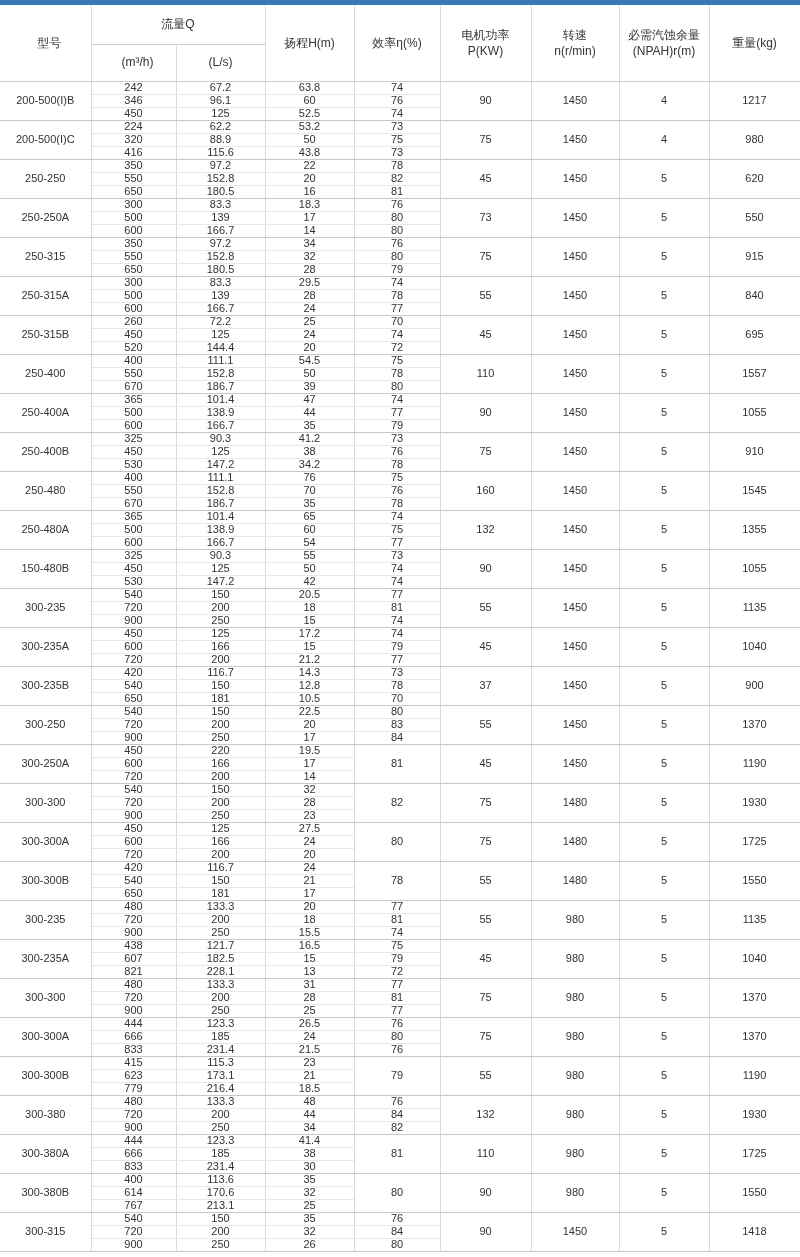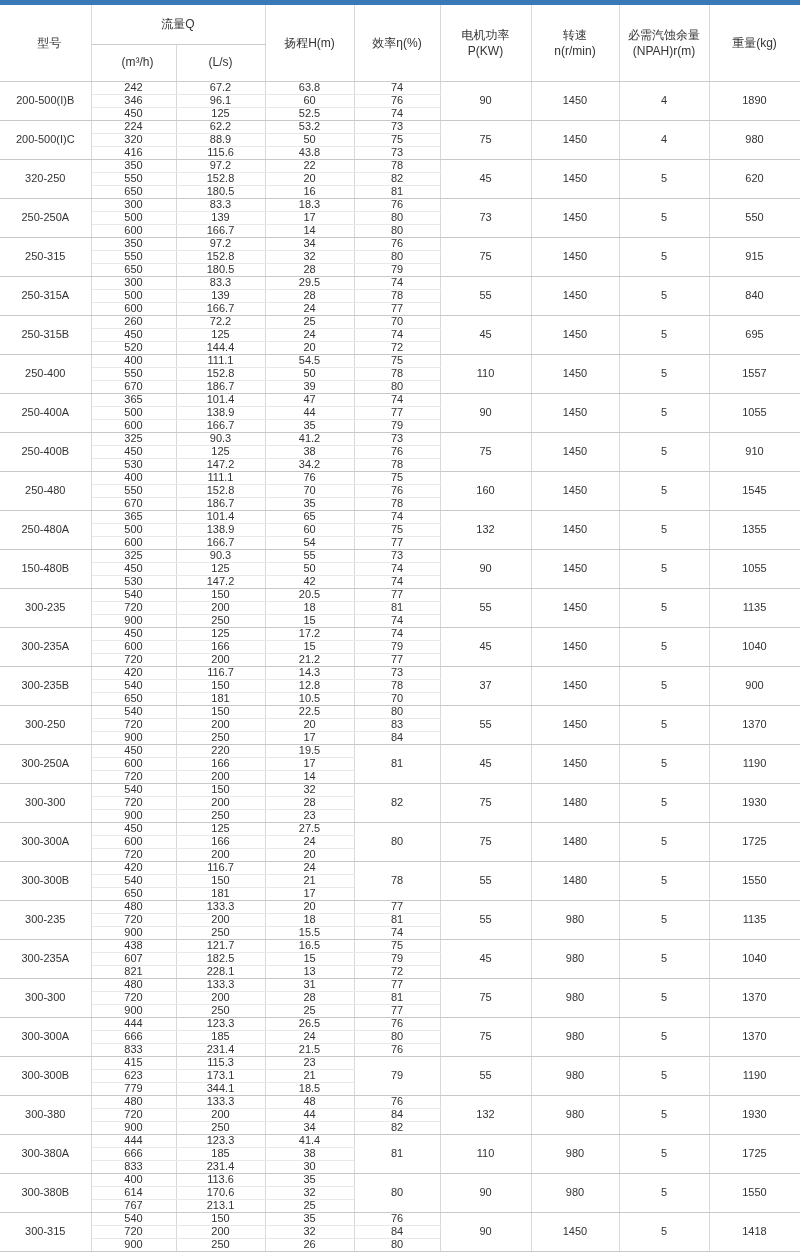--- a/index.html
+++ b/index.html
@@ -108,21 +108,21 @@
   <tbody>
       <tr>
         <td rowspan="3" class="merged">200-500(I)B</td>
         <td class="sep">242</td>
         <td class="sep">67.2</td>
         <td class="sep">63.8</td>
         <td class="sep">74</td>
         <td rowspan="3" class="merged">90</td>
         <td rowspan="3" class="merged">1450</td>
         <td rowspan="3" class="merged">4</td>
-        <td rowspan="3" class="merged">1890</td>
+        <td rowspan="3" class="merged">1217</td>
       </tr>
       <tr>
         <td class="sep">346</td>
         <td class="sep">96.1</td>
         <td class="sep">60</td>
         <td class="sep">76</td>
       </tr>
       <tr class="group-last">
         <td>450</td>
         <td>125</td>
@@ -146,21 +146,21 @@
         <td class="sep">50</td>
         <td class="sep">75</td>
       </tr>
       <tr class="group-last">
         <td>416</td>
         <td>115.6</td>
         <td>43.8</td>
         <td>73</td>
       </tr>
       <tr>
-        <td rowspan="3" class="merged">320-250</td>
+        <td rowspan="3" class="merged">250-250</td>
         <td class="sep">350</td>
         <td class="sep">97.2</td>
         <td class="sep">22</td>
         <td class="sep">78</td>
         <td rowspan="3" class="merged">45</td>
         <td rowspan="3" class="merged">1450</td>
         <td rowspan="3" class="merged">5</td>
         <td rowspan="3" class="merged">620</td>
       </tr>
       <tr>
@@ -684,21 +684,21 @@
         <td rowspan="3" class="merged">5</td>
         <td rowspan="3" class="merged">1190</td>
       </tr>
       <tr>
         <td class="sep">623</td>
         <td class="sep">173.1</td>
         <td class="sep">21</td>
       </tr>
       <tr class="group-last">
         <td>779</td>
-        <td>344.1</td>
+        <td>216.4</td>
         <td>18.5</td>
       </tr>
       <tr>
         <td rowspan="3" class="merged">300-380</td>
         <td class="sep">480</td>
         <td class="sep">133.3</td>
         <td class="sep">48</td>
         <td class="sep">76</td>
         <td rowspan="3" class="merged">132</td>
         <td rowspan="3" class="merged">980</td>

